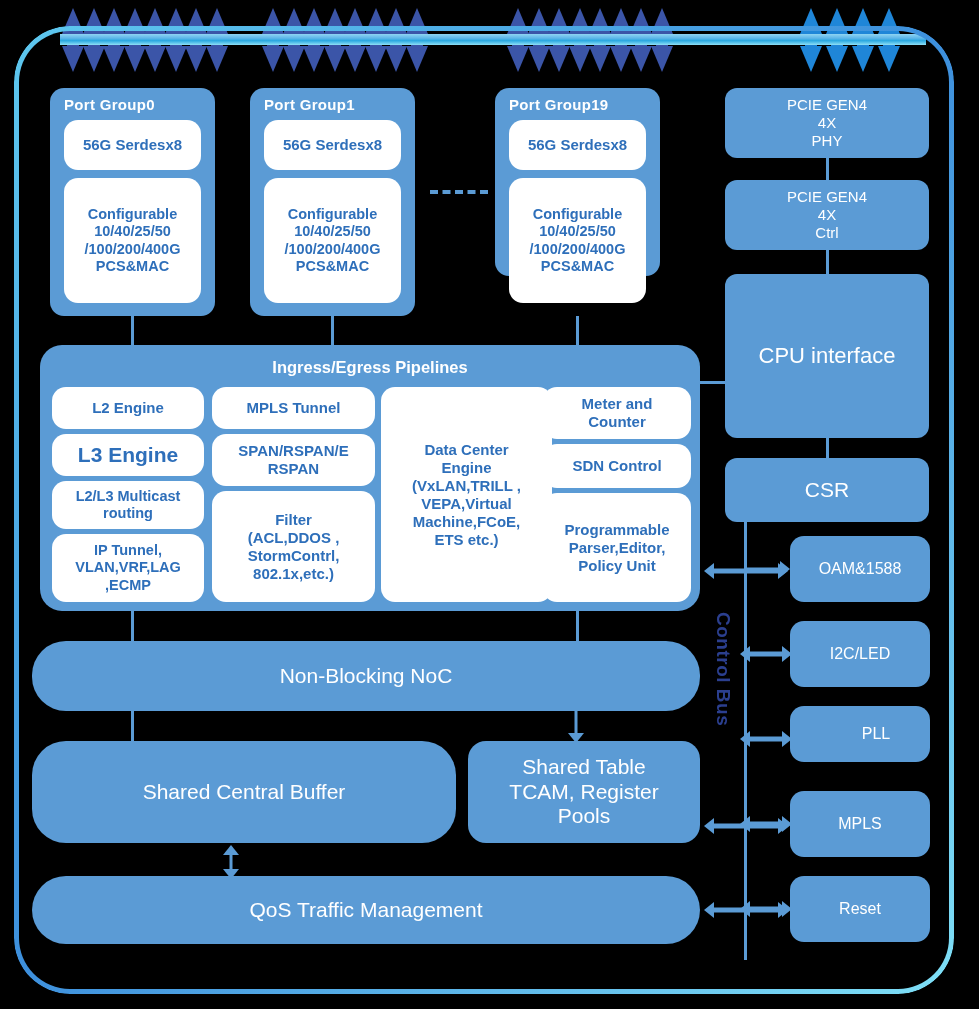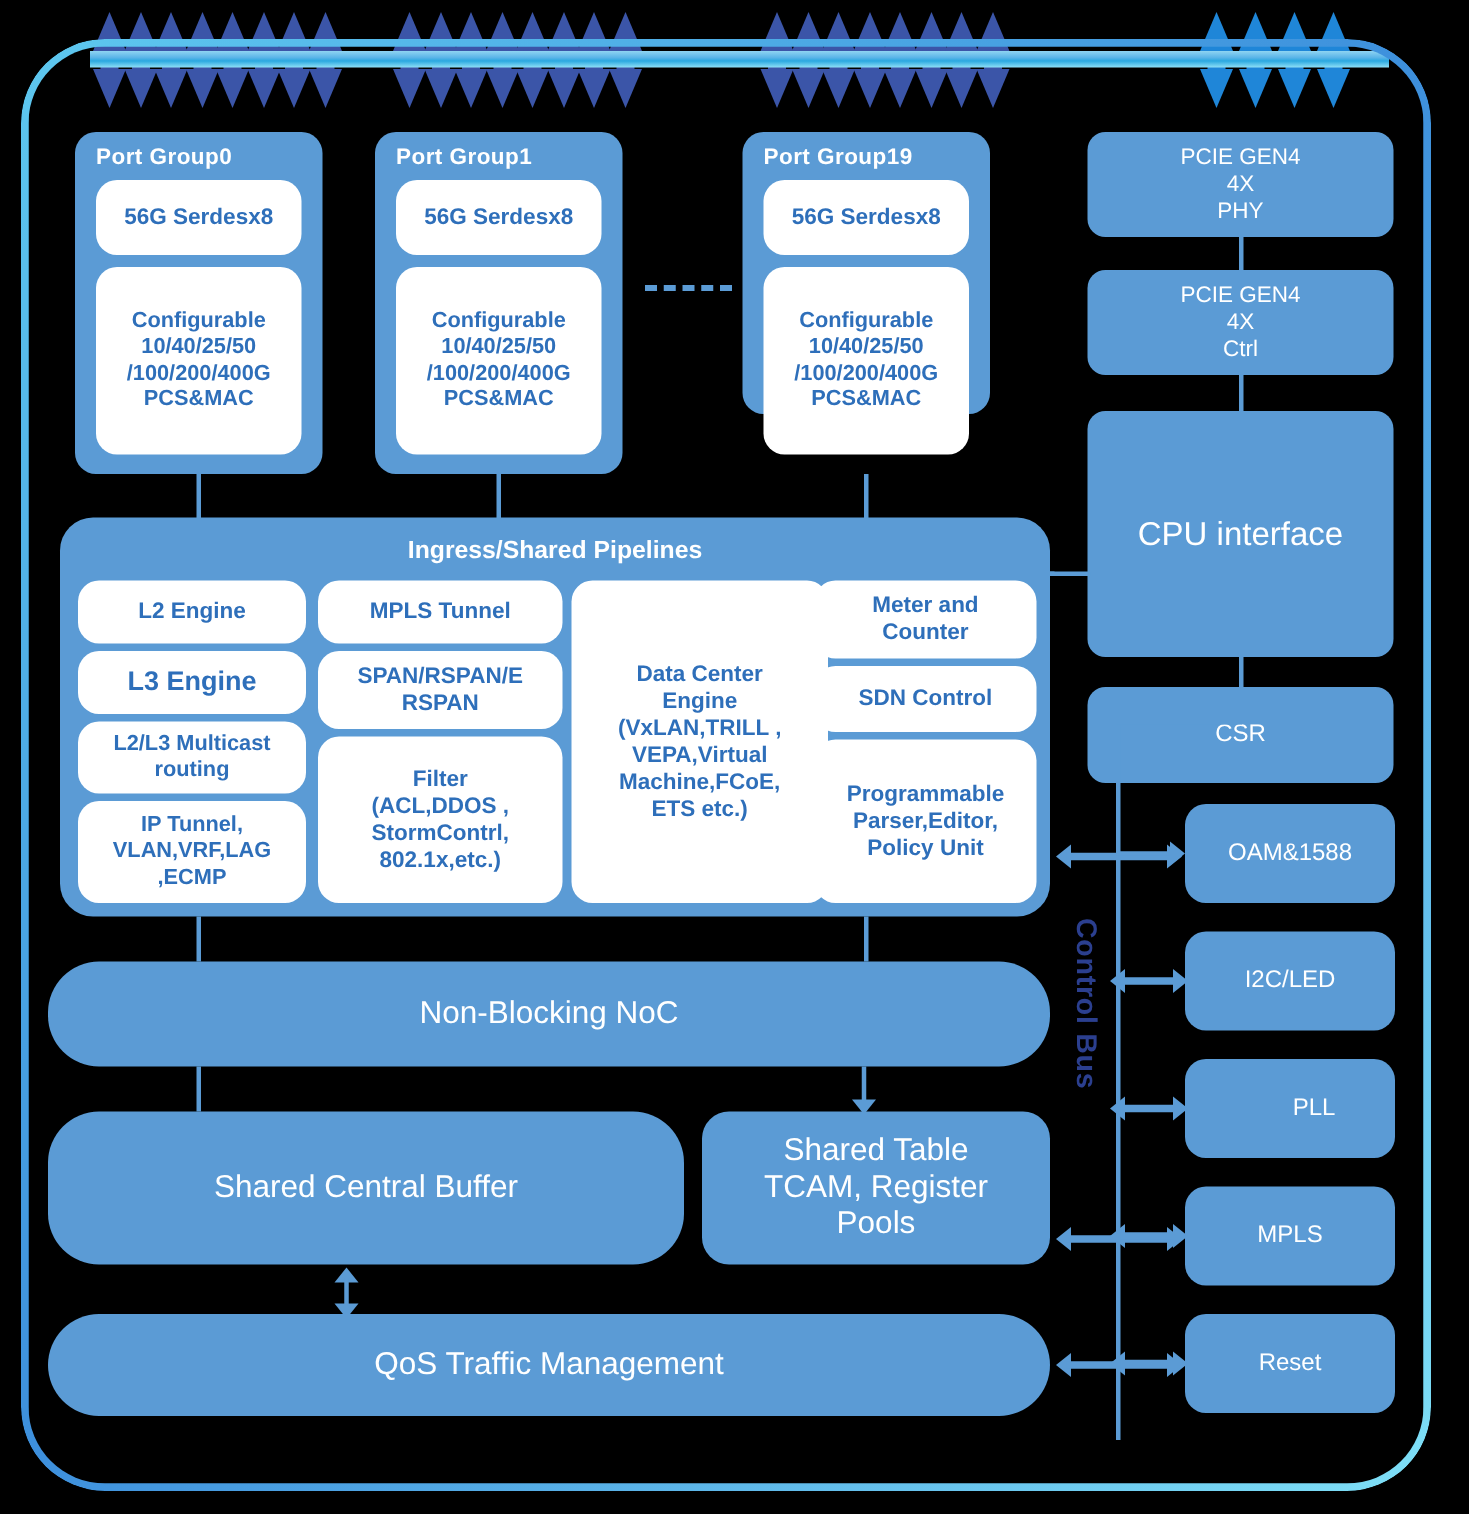--- a/index.html
+++ b/index.html
@@ -198,30 +198,30 @@
   <div class="vline" style="left:331px;top:316px;height:30px;"></div>
   <div class="vline" style="left:576px;top:316px;height:30px;"></div>
 
   <div class="blk ml" style="left:725px;top:88px;width:204px;height:70px;font-size:15px;">PCIE GEN4<br>4X<br>PHY</div>
   <div class="vline" style="left:826px;top:158px;height:22px;"></div>
   <div class="blk ml" style="left:725px;top:180px;width:204px;height:70px;font-size:15px;">PCIE GEN4<br>4X<br>Ctrl</div>
   <div class="vline" style="left:826px;top:250px;height:24px;"></div>
 
   <div class="blk" style="left:725px;top:274px;width:204px;height:164px;font-size:22px;">CPU interface</div>
   <div class="vline" style="left:826px;top:438px;height:20px;"></div>
-  <div class="blk" style="left:725px;top:458px;width:204px;height:64px;font-size:16px;">CSR</div>
+  <div class="blk" style="left:725px;top:458px;width:204px;height:64px;font-size:21px;">CSR</div>
 
   <div class="hline" style="left:700px;top:381px;width:27px;"></div>
   <div class="vline" style="left:700px;top:381px;height:1px;"></div>
 
   <div class="blk" id="pipelines">
-    <div class="pl-title">Ingress/Shared Pipelines</div>
+    <div class="pl-title">Ingress/Egress Pipelines</div>
 
     <div class="wbox ml" style="left:12px;top:42px;width:152px;height:42px;font-size:15px;">L2 Engine</div>
-    <div class="wbox ml" style="left:12px;top:89px;width:152px;height:42px;font-size:18px;">L3 Engine</div>
+    <div class="wbox ml" style="left:12px;top:89px;width:152px;height:42px;font-size:21px;">L3 Engine</div>
     <div class="wbox ml" style="left:12px;top:136px;width:152px;height:48px;font-size:14.5px;">L2/L3 Multicast<br>routing</div>
     <div class="wbox ml" style="left:12px;top:189px;width:152px;height:68px;font-size:14.5px;">IP Tunnel,<br>VLAN,VRF,LAG<br>,ECMP</div>
 
     <div class="wbox ml" style="left:172px;top:42px;width:163px;height:42px;font-size:15px;">MPLS Tunnel</div>
     <div class="wbox ml" style="left:172px;top:89px;width:163px;height:52px;font-size:15px;">SPAN/RSPAN/E<br>RSPAN</div>
     <div class="wbox ml" style="left:172px;top:146px;width:163px;height:111px;font-size:15px;">Filter<br>(ACL,DDOS ,<br>StormContrl,<br>802.1x,etc.)</div>
 
     <div class="wbox ml" style="left:341px;top:42px;width:171px;height:215px;font-size:15px;">Data Center<br>Engine<br>(VxLAN,TRILL ,<br>VEPA,Virtual<br>Machine,FCoE,<br>ETS etc.)</div>
 
     <div class="wbox ml" style="left:503px;top:42px;width:148px;height:52px;font-size:15px;">Meter and<br>Counter</div>
@@ -259,21 +259,21 @@
   <div class="dbl-h" style="left:704px;top:901px;width:84px;">
     <span class="shaft"></span>
   </div>
 
   <div class="bus-line" style="left:744px;top:480px;height:480px;"></div>
   <div class="hline" style="left:744px;top:480px;width:84px;"></div>
   <div class="ctrl-bus-label" style="left:712px;top:612px;">Control Bus</div>
 
   <div class="blk" style="left:790px;top:536px;width:140px;height:66px;border-radius:14px;font-size:16px;">OAM&amp;1588</div>
   <div class="blk" style="left:790px;top:621px;width:140px;height:66px;border-radius:14px;font-size:16px;">I2C/LED</div>
-  <div class="blk" style="left:790px;top:706px;width:140px;height:66px;border-radius:14px;font-size:16px;padding-left:32px;">PLL</div>
+  <div class="blk" style="left:790px;top:706px;width:140px;height:56px;border-radius:14px;font-size:16px;padding-left:32px;">PLL</div>
   <div class="blk" style="left:790px;top:791px;width:140px;height:66px;border-radius:14px;font-size:16px;">MPLS</div>
   <div class="blk" style="left:790px;top:876px;width:140px;height:66px;border-radius:14px;font-size:16px;">Reset</div>
 
   <div class="sgl-h" style="left:744px;top:560px;width:46px;">
     <span class="shaft"></span>
     </div>
   <div class="dbl-h" style="left:740px;top:645px;width:52px;">
     <span class="shaft"></span>
     </div>
   <div class="dbl-h" style="left:740px;top:730px;width:52px;">

